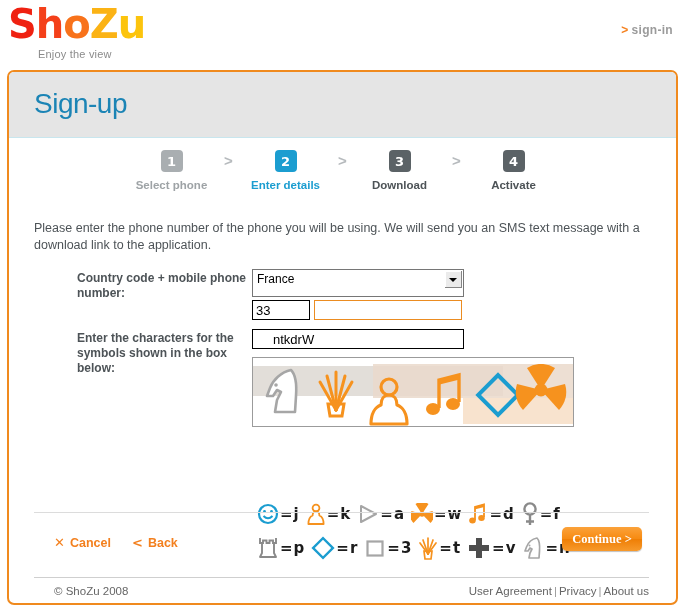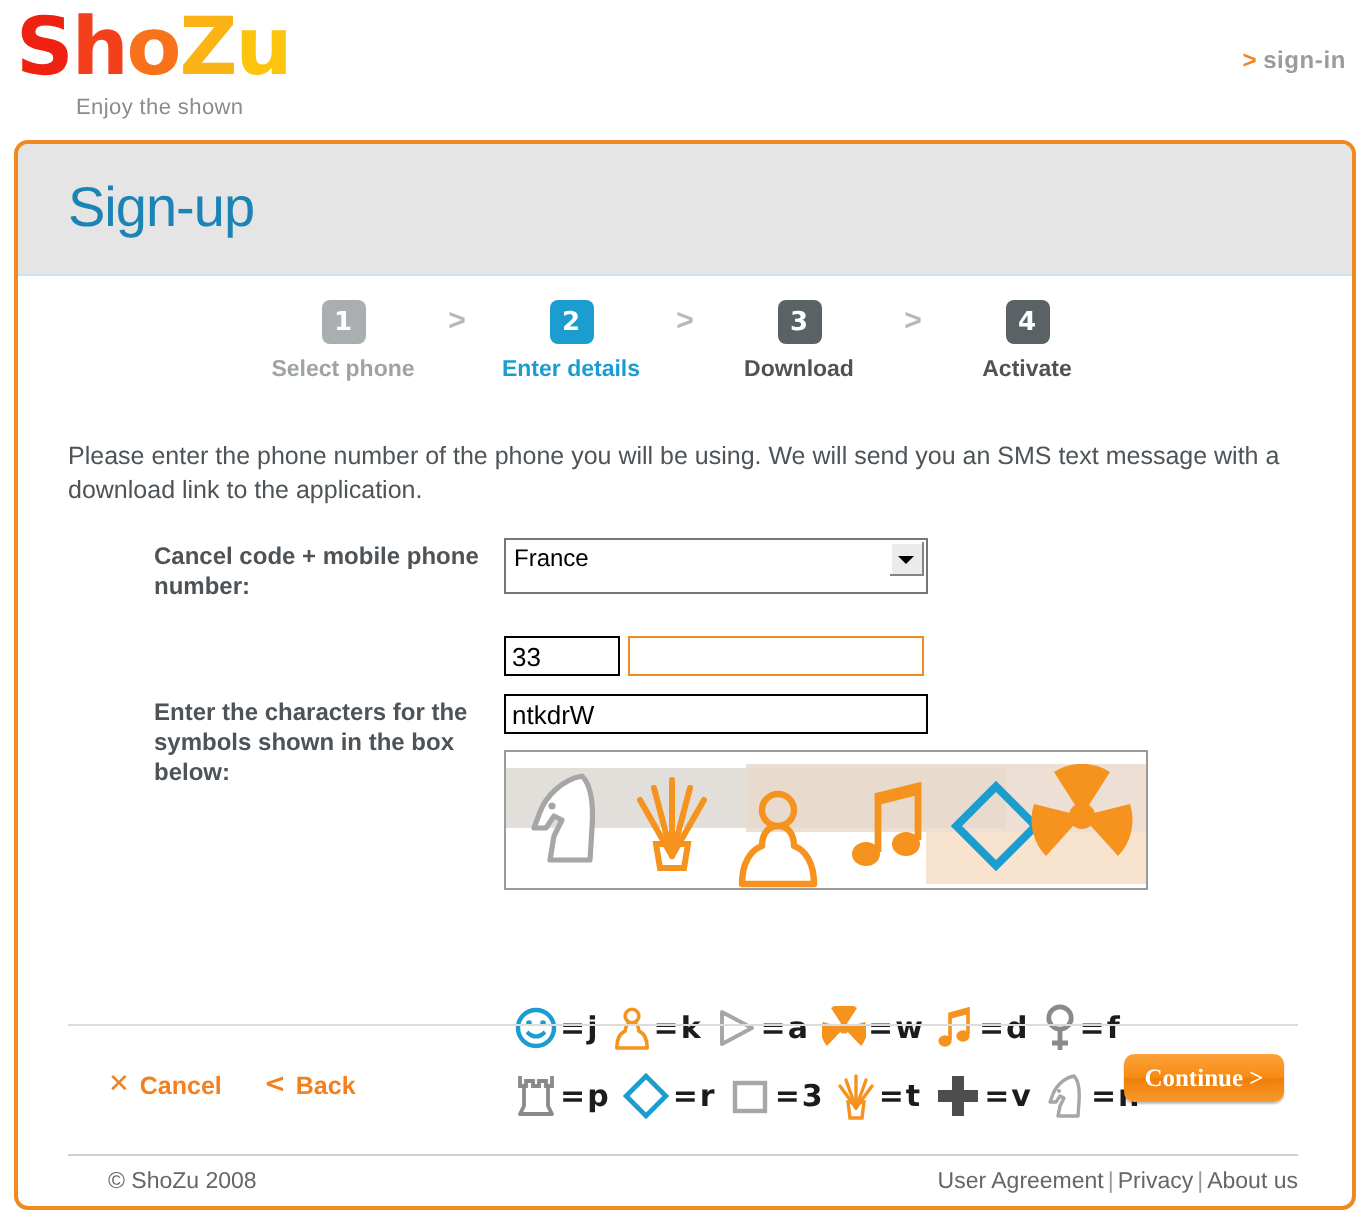--- a/index.html
+++ b/index.html
@@ -72,26 +72,26 @@
   .select-text { position:absolute; left:4px; top:2px; font-size:12px; color:#000; }
   .select-btn { position:absolute; right:1px; top:1px; width:17px; height:17px;
                 background:#ebebeb; border-left:1px solid #fff;
                 box-shadow: inset -1px -1px 0 #858585, inset 1px 1px 0 #fff; }
   .select-btn .tri { position:absolute; left:4px; top:7px; width:0; height:0;
                      border-left:4px solid transparent; border-right:4px solid transparent;
                      border-top:4px solid #000; }
 
   .input-cc { width:58px; height:20px; border:1px solid #000; font-size:13px;
               font-family:"Liberation Sans", sans-serif; padding:0 3px; box-sizing:border-box;
-              background:#fff; color:#000;margin-top:17px; }
+              background:#fff; color:#000; }
   .input-phone { width:148px; height:20px; border:1px solid #eb8c21; font-size:13px;
                  font-family:"Liberation Sans", sans-serif; padding:0 3px; box-sizing:border-box;
                  background:#fff; }
   .input-captcha { width:212px; height:20px; border:1px solid #000; font-size:13px;
-                   font-family:"Liberation Sans", sans-serif; padding:0 3px; box-sizing:border-box;
+                   font-family:"Liberation Sans", sans-serif; padding:0 20px; box-sizing:border-box;
                    background:#fff; color:#000; }
   .mt6 { margin-top:6px; }
   .mt8 { margin-top:9px; }
 
   
   .captcha-box { margin-top:8px; width:320px; height:68px; border:1px solid #9b9b9b;
                  background:#fff; position:relative; overflow:hidden; }
   .smudge1 { position:absolute; left:0; top:8px; width:250px; height:30px;
              background:#e2ded9; }
   .smudge2 { position:absolute; left:120px; top:6px; width:200px; height:34px;
@@ -134,21 +134,21 @@
 </head>
 <body>
 
 <div id="root">
 
   <div class="topbar">
     <div class="logo">
       <div class="logo-word">
         <span class="l-s">S</span><span class="l-h">h</span><span class="l-o">o</span><span class="l-z">Z</span><span class="l-u">u</span>
       </div>
-      <div class="tagline">Enjoy the shown</div>
+      <div class="tagline">Enjoy the view</div>
     </div>
     <a class="signin" href="#"><span class="chev">&gt;</span><span>sign-in</span></a>
   </div>
 
   <div class="panel">
 
     <div class="panel-head">
       <div class="panel-title">Sign-up</div>
     </div>
 
@@ -174,21 +174,21 @@
           <div class="step-label normal">Activate</div>
         </div>
       </div>
     </div>
 
     <div class="intro">Please enter the phone number of the phone you will be using. We will send you an SMS text message with a download link to the application.</div>
 
     <div class="form">
 
       <div class="row">
-        <div class="flabel">Cancel code + mobile phone number:</div>
+        <div class="flabel">Country code + mobile phone number:</div>
         <div class="fields">
           <div class="select-wrap">
             <div class="select-box">
               <div class="select-text">France</div>
               <div class="select-btn">
                   <div class="tri"></div>
                 </div>
             </div>
           </div>
           <div class="mt6">

